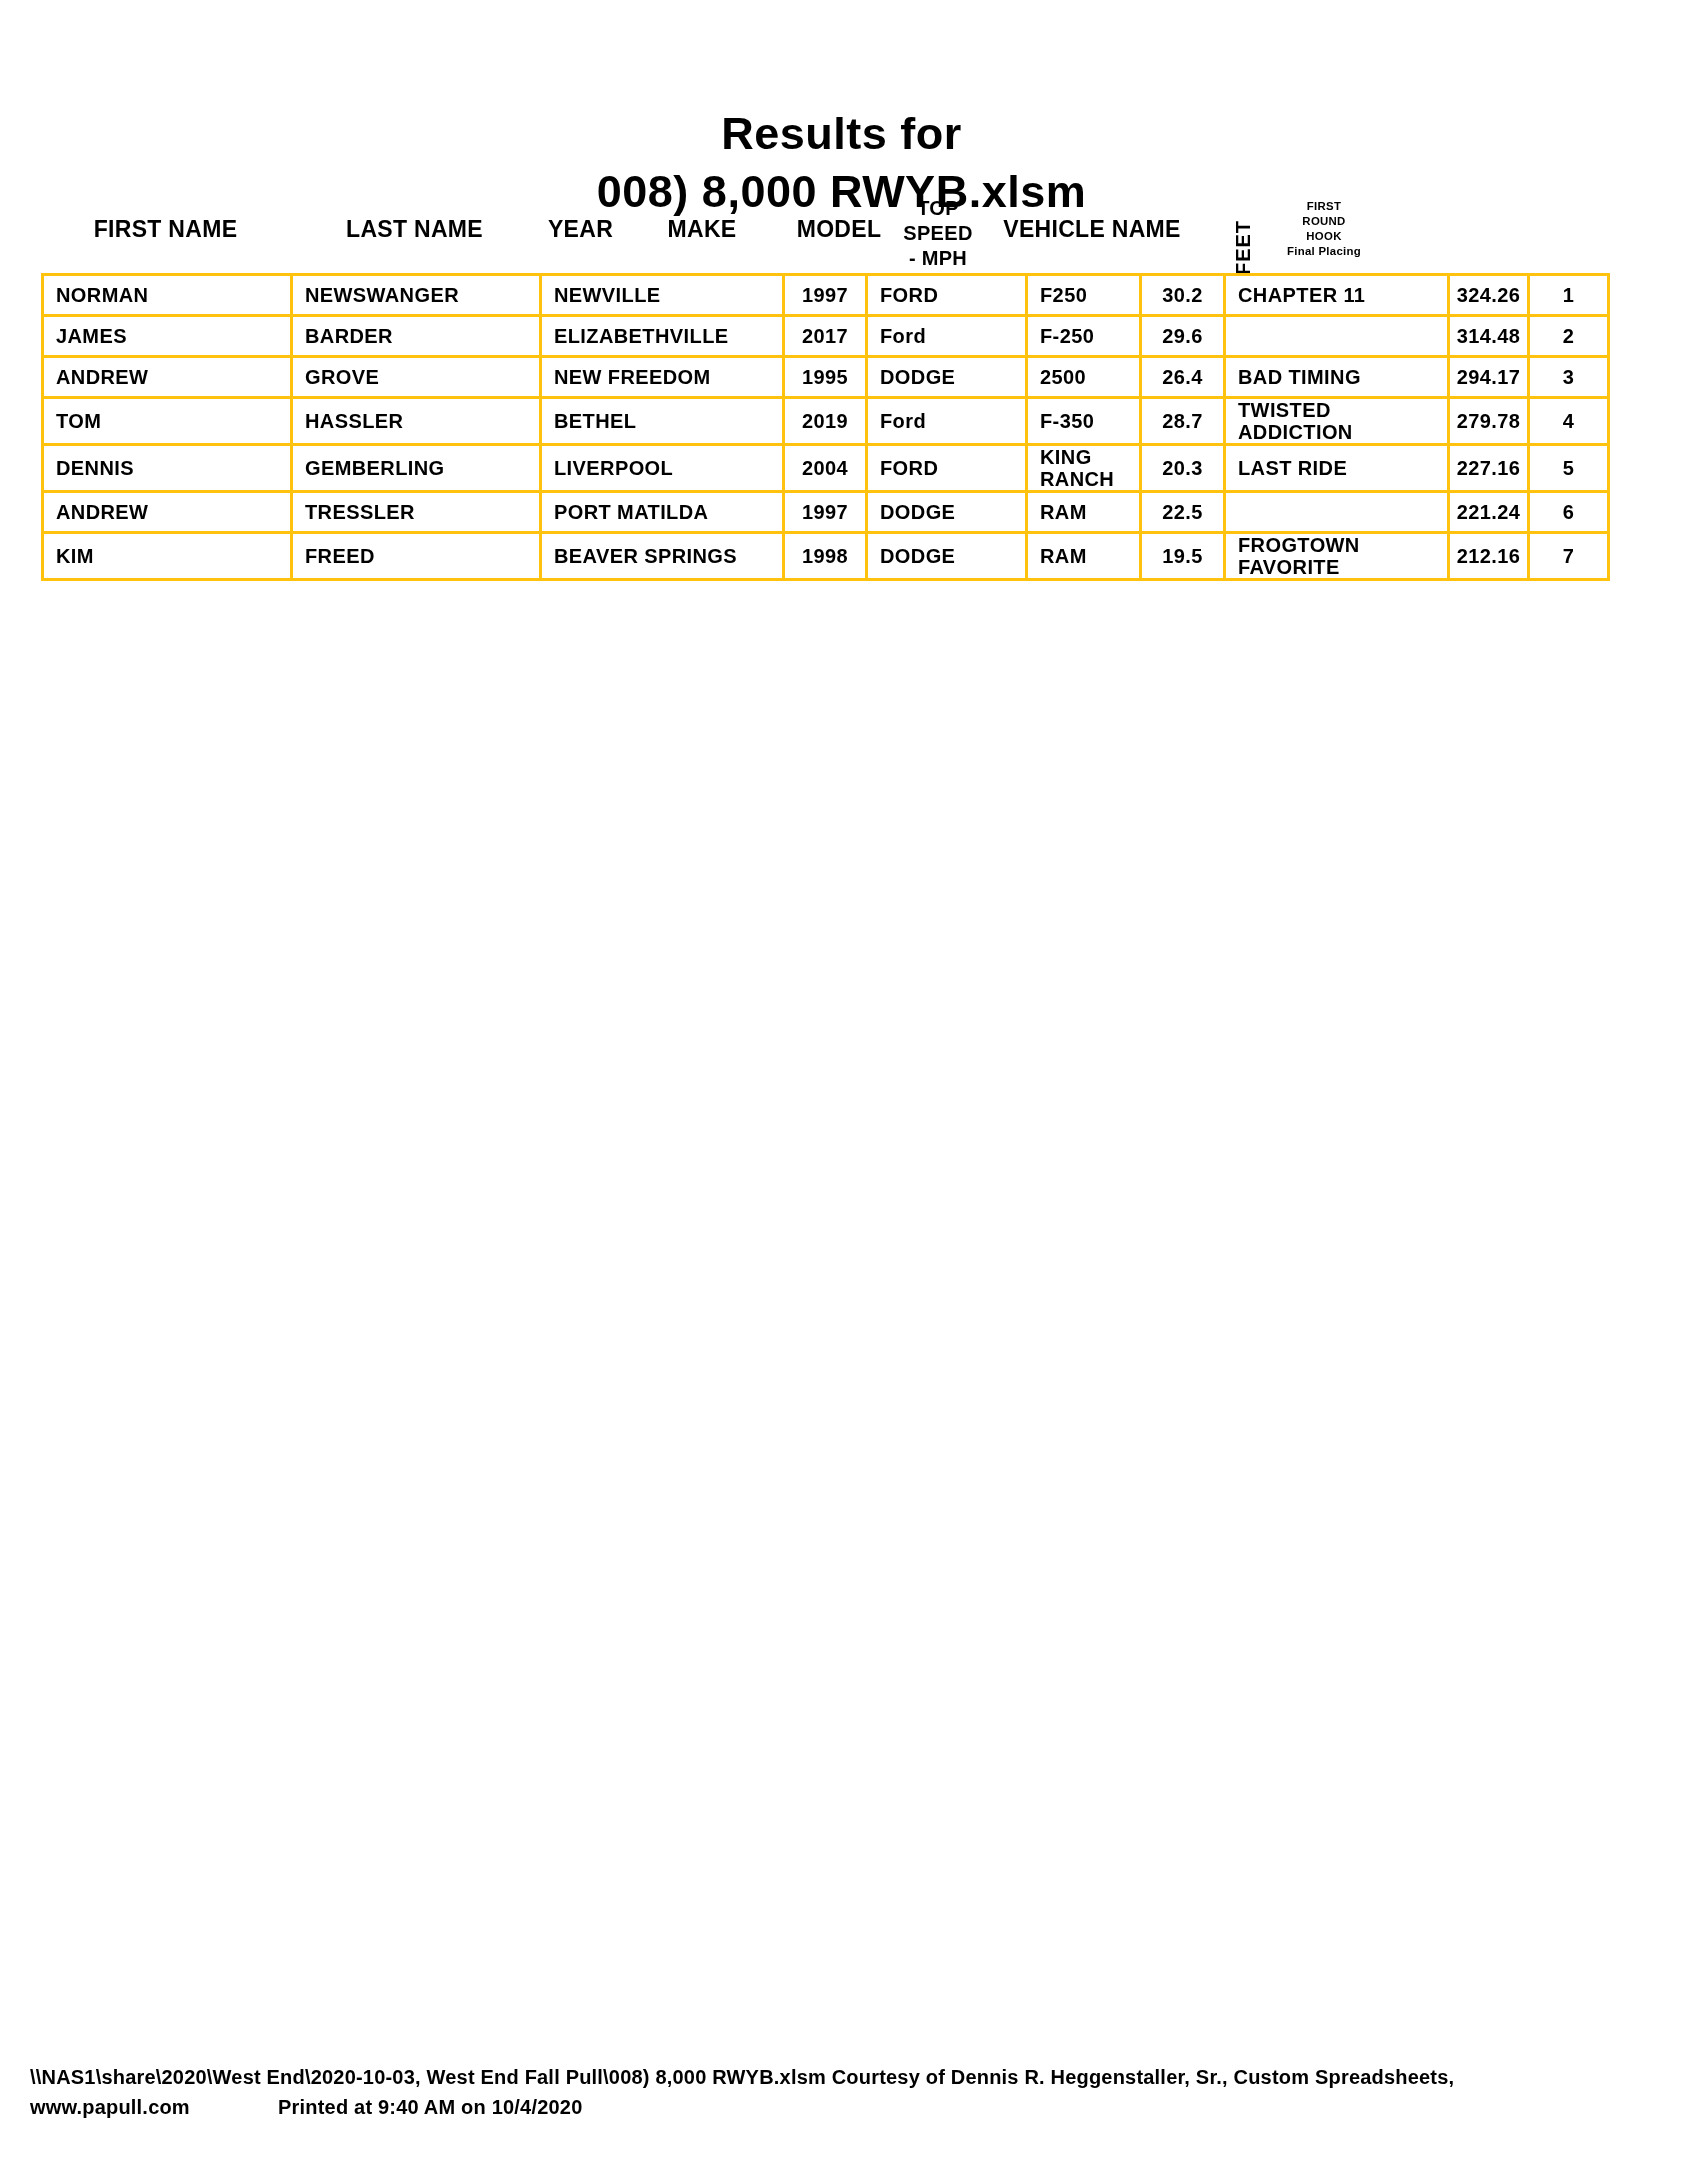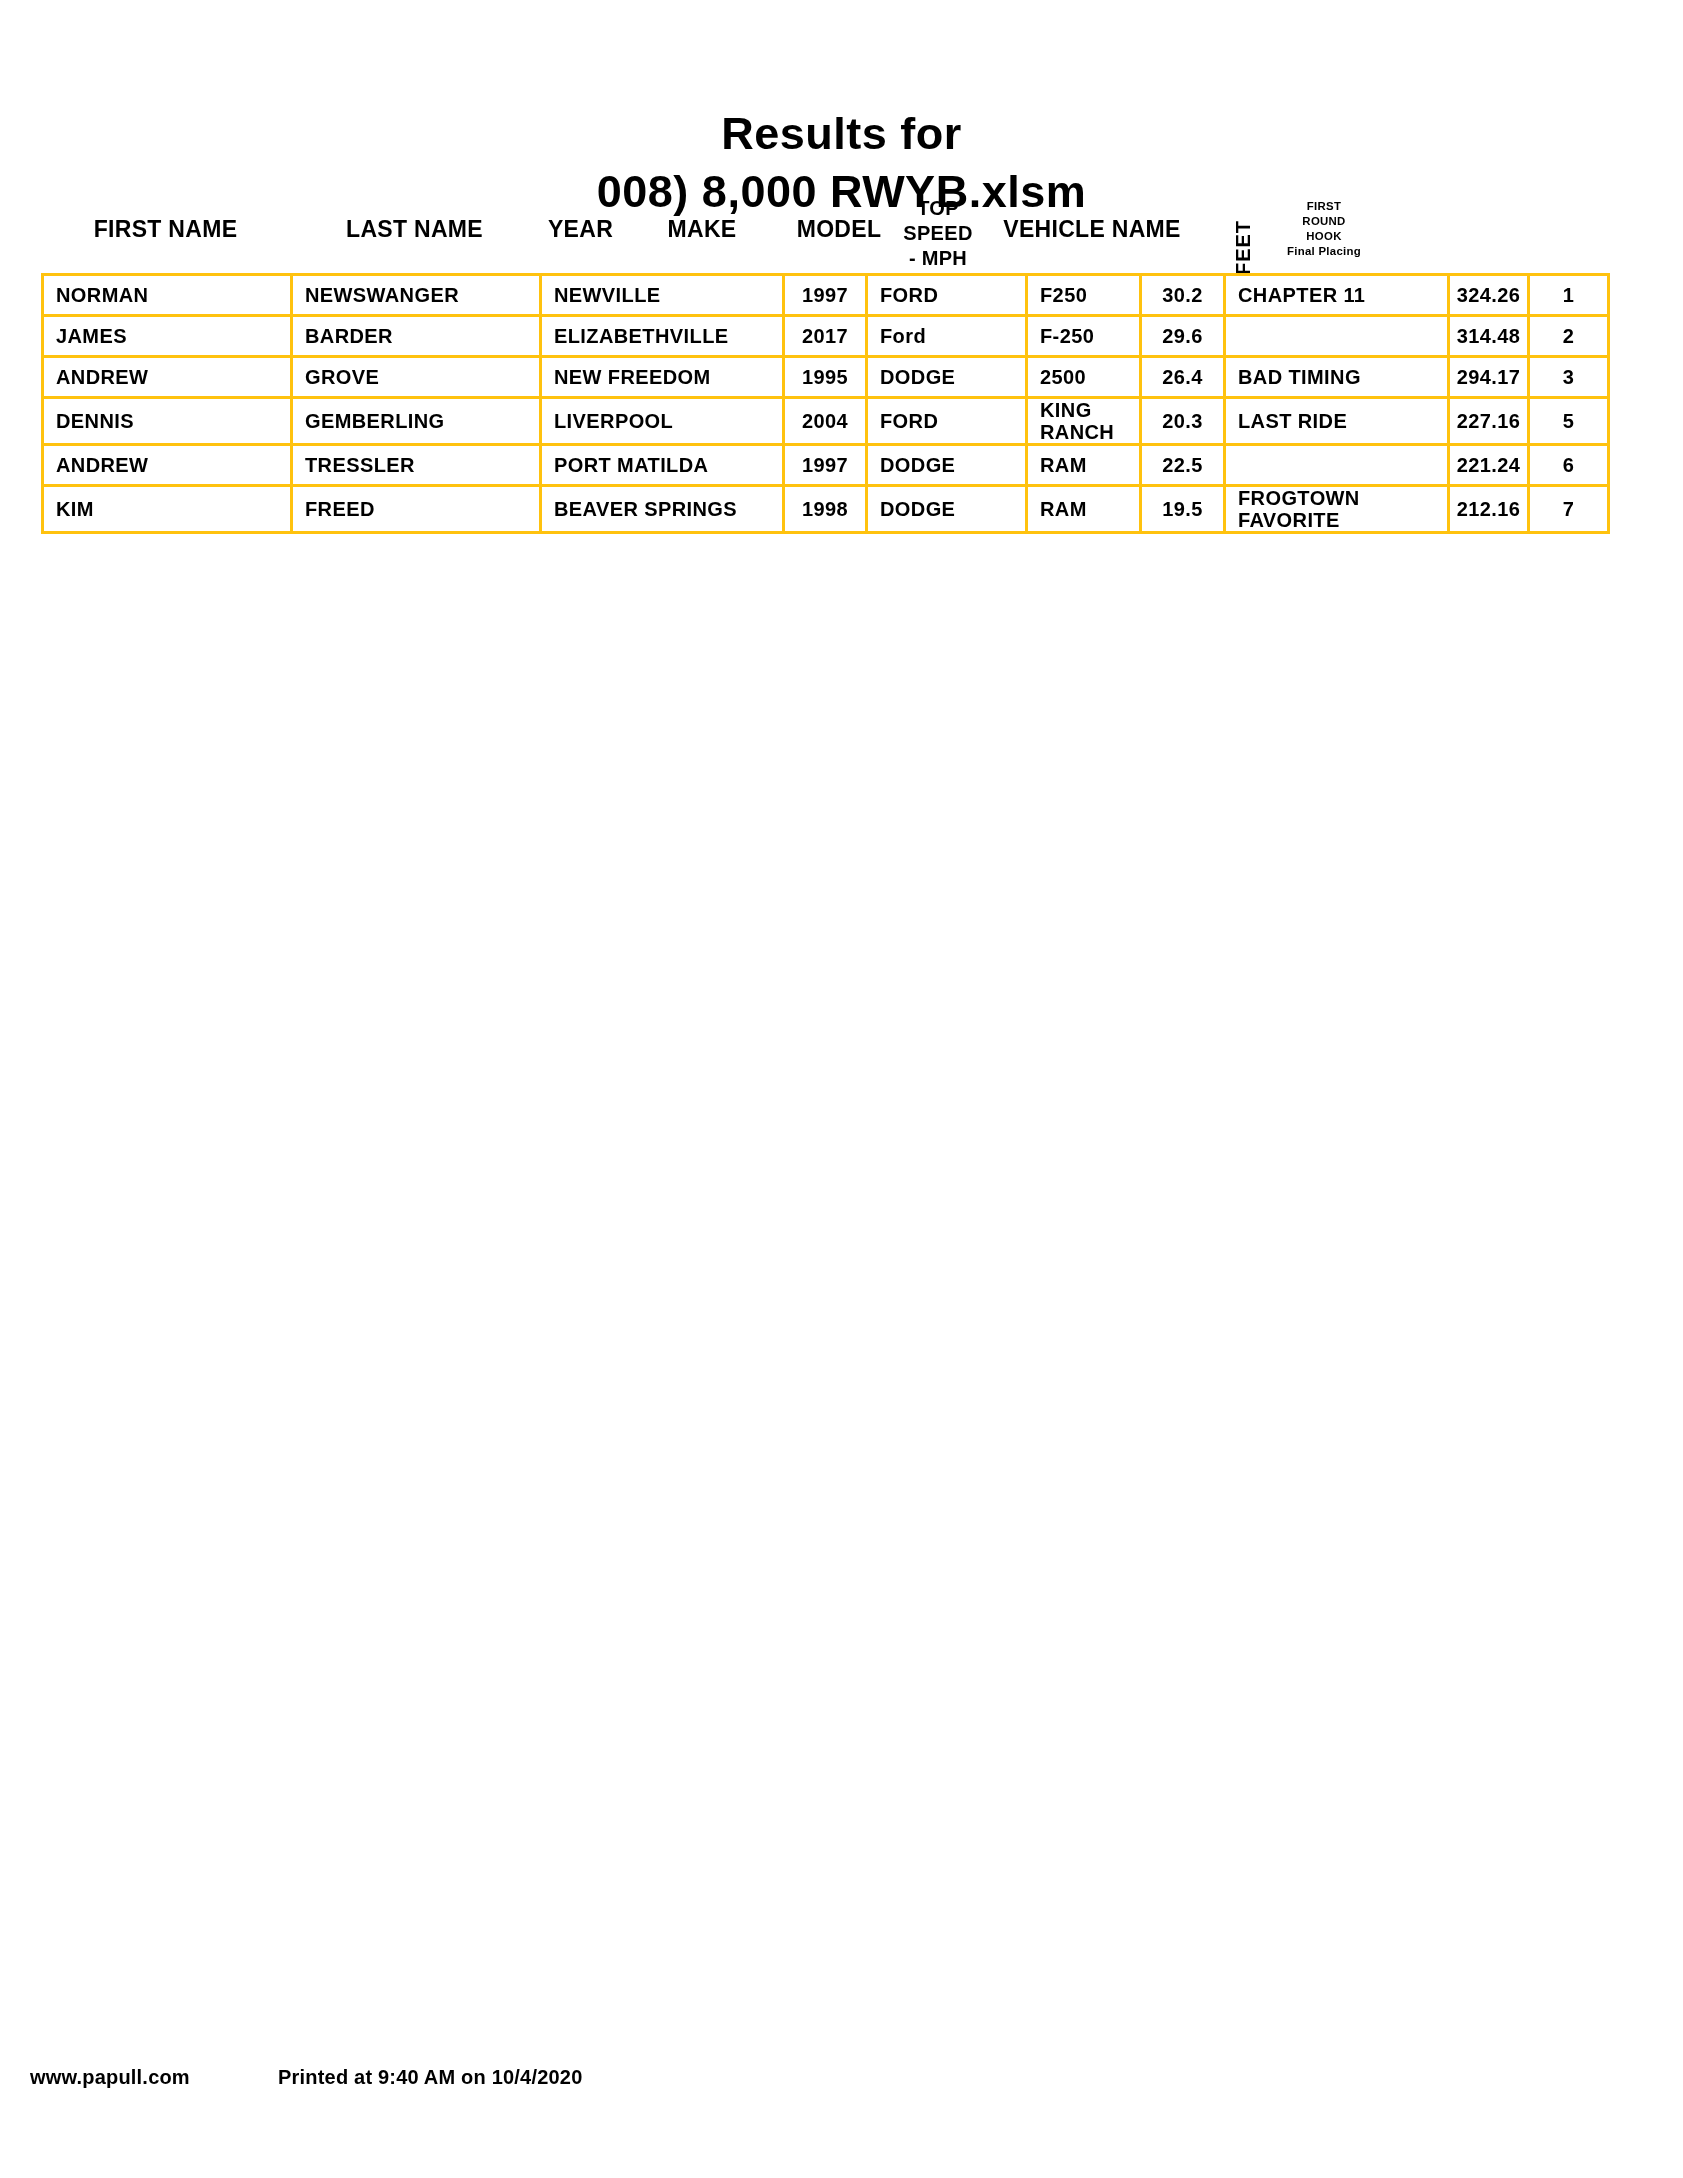--- a/index.html
+++ b/index.html
@@ -167,20 +167,32 @@
       <td class="al">NEW FREEDOM</td>
       <td class="ac">1995</td>
       <td class="al">DODGE</td>
       <td class="al">2500</td>
       <td class="ac">26.4</td>
       <td class="al">BAD TIMING</td>
       <td class="ac">294.17</td>
       <td class="ac">3</td>
     </tr>
     <tr>
+      <td class="al">TOM</td>
+      <td class="al">HASSLER</td>
+      <td class="al">BETHEL</td>
+      <td class="ac">2019</td>
+      <td class="al">Ford</td>
+      <td class="al">F-350</td>
+      <td class="ac">28.7</td>
+      <td class="al">TWISTED ADDICTION</td>
+      <td class="ac">279.78</td>
+      <td class="ac">4</td>
+    </tr>
+    <tr>
       <td class="al">DENNIS</td>
       <td class="al">GEMBERLING</td>
       <td class="al">LIVERPOOL</td>
       <td class="ac">2004</td>
       <td class="al">FORD</td>
       <td class="al">KING RANCH</td>
       <td class="ac">20.3</td>
       <td class="al">LAST RIDE</td>
       <td class="ac">227.16</td>
       <td class="ac">5</td>
@@ -206,18 +218,19 @@
       <td class="al">RAM</td>
       <td class="ac">19.5</td>
       <td class="al">FROGTOWN FAVORITE</td>
       <td class="ac">212.16</td>
       <td class="ac">7</td>
     </tr>
   </tbody>
 </table>
 
 <div class="footer">
+  <div>\\NAS1\share\2020\West End\2020-10-03, West End Fall Pull\008) 8,000 RWYB.xlsm  Courtesy of Dennis R. Heggenstaller, Sr., Custom Spreadsheets,</div>
   <div class="footer-line2">
     <span class="left">www.papull.com</span>
     <span>Printed at 9:40 AM on 10/4/2020</span>
   </div>
 </div>
 
 
 </body></html>

